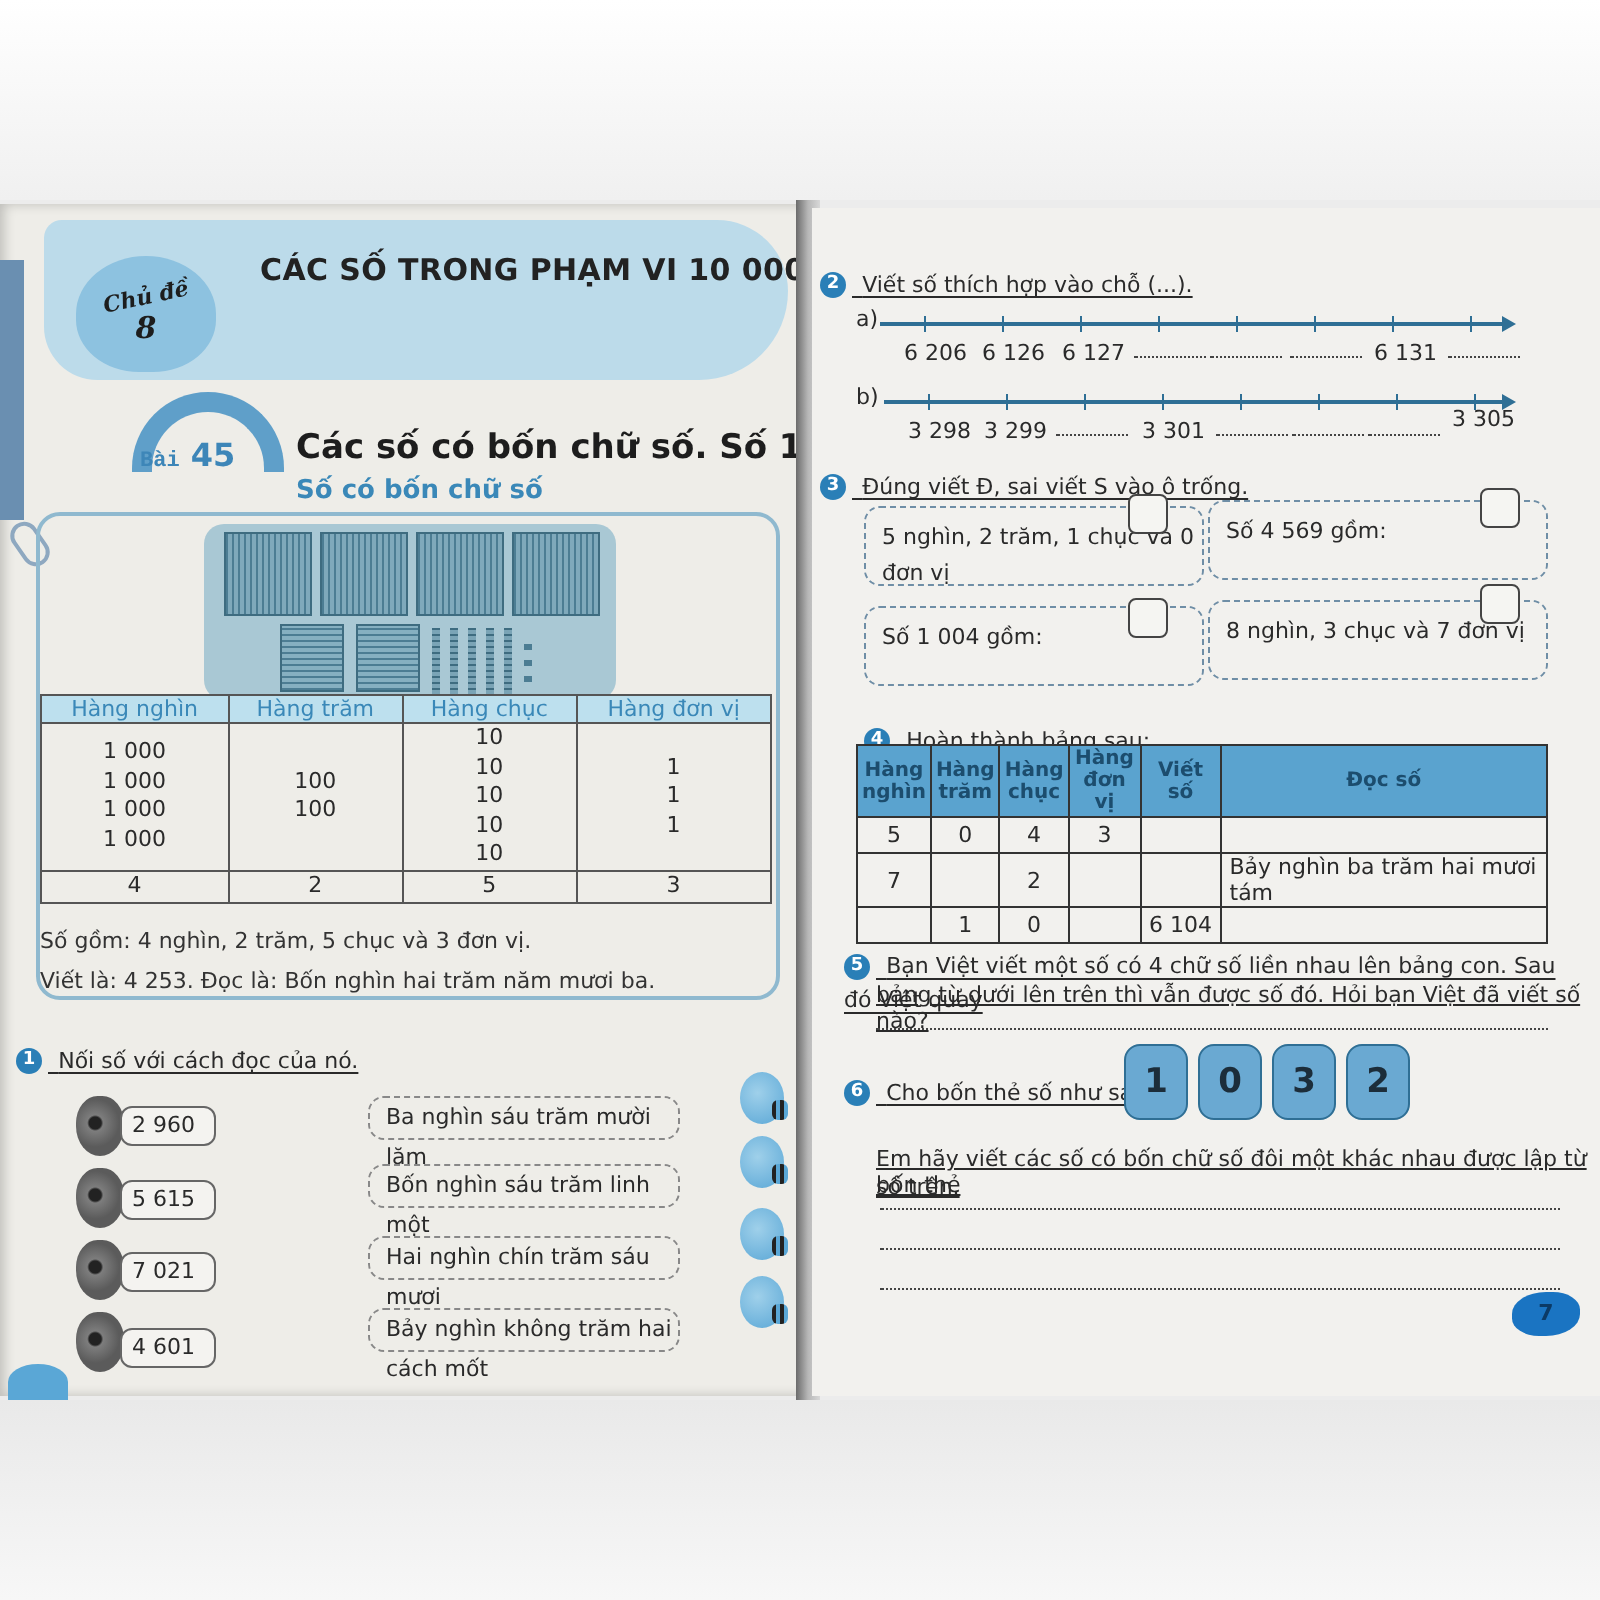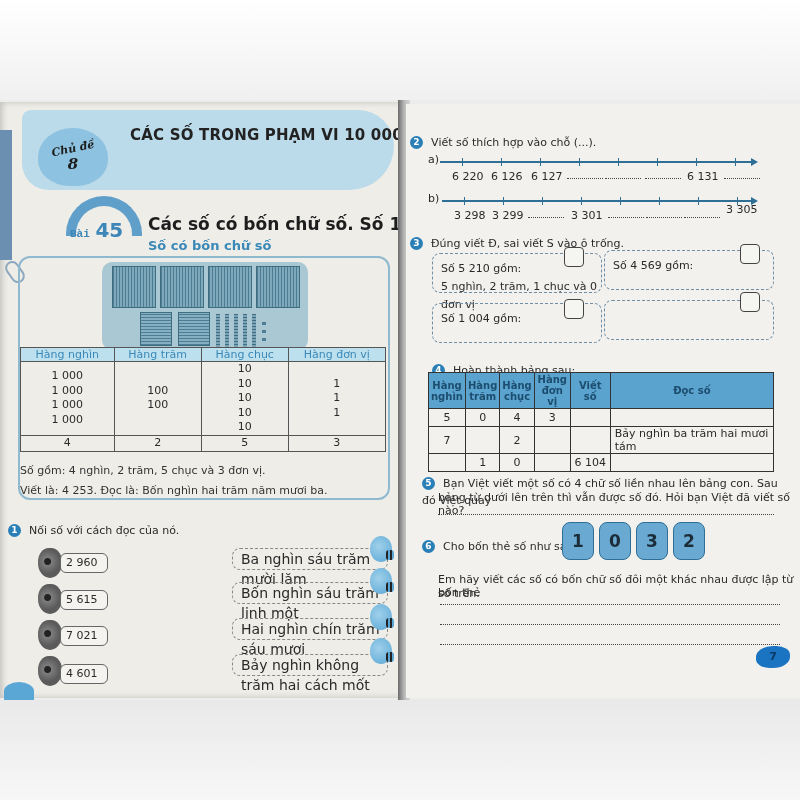--- a/index.html
+++ b/index.html
@@ -13,46 +13,46 @@
   .blue-edge { position: absolute; left: 0; top: 130px; width: 12px; height: 130px; background: #6a8fb1; }
 
   .header-cloud { position: absolute; left: 22px; top: 110px; width: 372px; height: 80px; background: #bcdbea; border-radius: 10px 40px 50px 30px; }
   .topic-badge { position: absolute; left: 38px; top: 128px; width: 70px; height: 58px; background: #8dc2e0; border-radius: 50% 50% 45% 45%; text-align: center; font-family: "DejaVu Serif", serif; font-style: italic; font-weight: bold; color: #1d1d1d; }
   .topic-badge .lbl { font-size: 11px; display: block; margin-top: 14px; transform: rotate(-12deg); }
   .topic-badge .num { font-size: 15px; display: block; }
   .chapter-title { position: absolute; left: 130px; top: 126px; font-size: 15px; font-weight: bold; color: #222; letter-spacing: 0.2px; }
   .lesson-arc { position: absolute; left: 66px; top: 196px; width: 76px; height: 40px; border: 10px solid #5f9fc9; border-bottom: none; border-radius: 40px 40px 0 0; }
   .lesson-tag { position: absolute; left: 70px; top: 218px; color: #3d86b8; font-weight: bold; }
   .lesson-tag .b { font-size: 11px; font-family: Liberation Mono, monospace; }
-  .lesson-tag .n { font-size: 20px; }
+  .lesson-tag .n { font-size: 16px; }
   .lesson-title { position: absolute; left: 148px; top: 214px; font-size: 17px; font-weight: bold; color: #1d1d1d; }
   .lesson-sub { position: absolute; left: 148px; top: 238px; font-size: 13px; font-weight: bold; color: #3a88b8; }
 
   .explore-box { position: absolute; left: 18px; top: 256px; width: 372px; height: 244px; border: 2px solid #8fb9cf; border-radius: 12px; }
   .blocks-panel { position: absolute; left: 102px; top: 262px; width: 206px; height: 88px; background: #a9c8d4; border-radius: 10px; }
   .cube { position: absolute; top: 266px; width: 44px; height: 42px; background: repeating-linear-gradient(90deg,#4c7d93 0 1px,#7fa9bb 1px 3px), #6b98ac; border: 1px solid #3e6c80; }
   .flat { position: absolute; top: 312px; width: 32px; height: 34px; background: repeating-linear-gradient(0deg,#4c7d93 0 1px,#86b0c1 1px 3px); border: 1px solid #3e6c80; }
   .rod { position: absolute; top: 314px; width: 4px; height: 34px; background: repeating-linear-gradient(0deg,#3e6c80 0 1px,#7aa4b6 1px 3px); }
   .unit { position: absolute; width: 4px; height: 3px; background: #4c7d93; }
   .clip { position: absolute; left: 8px; top: 260px; width: 14px; height: 24px; border: 2px solid #8ea8c0; border-radius: 8px; transform: rotate(-35deg); }
 
   table { border-collapse: collapse; }
   .place-table { position: absolute; left: 20px; top: 347px; width: 366px; font-size: 11px; }
   .place-table th { background: #bde0ee; color: #3a88b8; font-weight: normal; height: 14px; border: 1px solid #555; padding: 0 2px; }
   .place-table td { border: 1px solid #555; text-align: center; vertical-align: middle; line-height: 14.5px; }
   .place-table .sum td { height: 16px; }
   .explain { position: absolute; left: 20px; font-size: 11px; color: #333; }
 
   .q-num { display: inline-block; width: 13px; height: 13px; background: #2a7fb7; color: #fff; border-radius: 50%; font-size: 9px; font-weight: bold; text-align: center; line-height: 13px; margin-right: 3px; vertical-align: middle; }
   .q-text { font-size: 11px; vertical-align: middle; }
-  .question { position: absolute; }
+  .question { position: absolute; text-decoration: underline; }
 
   .hive { position: absolute; left: 38px; width: 24px; height: 30px; background: radial-gradient(circle at 40% 45%, #222 0 3px, #7d7d7d 4px, #5b5b5b 12px); border-radius: 45% 45% 50% 50%; }
   .num-box { position: absolute; left: 60px; width: 48px; height: 20px; border: 1px solid #666; border-radius: 6px; font-size: 11px; padding-left: 5px; line-height: 18px; background: #f4f3f0; }
-  .read-box { position: absolute; left: 184px; width: 156px; height: 22px; border: 1px dashed #888; border-radius: 8px; font-size: 14px; padding-left: 8px; line-height: 20px; margin-left: 48px; }
+  .read-box { position: absolute; left: 184px; width: 156px; height: 22px; border: 1px dashed #888; border-radius: 8px; font-size: 11px; padding-left: 8px; line-height: 20px; }
   .bee { position: absolute; left: 370px; width: 22px; height: 26px; background: radial-gradient(circle at 40% 40%, #9fd0ea, #5aa7d6); border-radius: 50%; }
   .bee::after { content: ""; position: absolute; right: -2px; bottom: 2px; width: 8px; height: 10px; background: repeating-linear-gradient(90deg,#222 0 2px,#5aa7d6 2px 4px); border-radius: 3px; }
 
   .numline { position: absolute; height: 2px; background: #2f6f95; }
   .numline::after { content: ""; position: absolute; right: -6px; top: -3px; border-left: 7px solid #2f6f95; border-top: 4px solid transparent; border-bottom: 4px solid transparent; }
   .tick { position: absolute; width: 1px; height: 8px; top: -3px; background: #2f6f95; }
   .nl-label { position: absolute; font-size: 11px; }
   .blank { position: absolute; width: 36px; border-bottom: 1px dotted #444; height: 1px; }
 
   .tf-box { position: absolute; width: 170px; height: 40px; border: 1.5px dashed #6f8ea6; border-radius: 8px; font-size: 11px; padding: 6px 0 0 8px; line-height: 18px; }
@@ -189,21 +189,21 @@
 <div class="numline" style="left:440px;top:161px;width:312px">
   <div class="tick" style="left:22px"></div>
   <div class="tick" style="left:61px"></div>
   <div class="tick" style="left:100px"></div>
   <div class="tick" style="left:139px"></div>
   <div class="tick" style="left:178px"></div>
   <div class="tick" style="left:217px"></div>
   <div class="tick" style="left:256px"></div>
   <div class="tick" style="left:295px"></div>
 </div>
-<div class="nl-label" style="left:452px;top:170px">6 220</div>
+<div class="nl-label" style="left:452px;top:170px">6 206</div>
 <div class="nl-label" style="left:491px;top:170px">6 126</div>
 <div class="nl-label" style="left:531px;top:170px">6 127</div>
 <div class="blank" style="left:567px;top:178px"></div>
 <div class="blank" style="left:605px;top:178px"></div>
 <div class="blank" style="left:645px;top:178px"></div>
 <div class="nl-label" style="left:687px;top:170px">6 131</div>
 <div class="blank" style="left:724px;top:178px"></div>
 
 <div class="nl-label" style="left:428px;top:192px">b)</div>
 <div class="numline" style="left:442px;top:200px;width:310px">
@@ -223,33 +223,33 @@
 <div class="blank" style="left:608px;top:217px"></div>
 <div class="blank" style="left:646px;top:217px"></div>
 <div class="blank" style="left:684px;top:217px"></div>
 <div class="nl-label" style="left:726px;top:203px">3 305</div>
 
 <div class="question" style="left:410px;top:233px">
   <span class="q-num">3</span>
   <span class="q-text">Đúng viết Đ, sai viết S vào ô trống.</span>
 </div>
 <div class="tf-box" style="left:432px;top:253px">
-  <div>Số 5 210 gồm:</div>
   <div>5 nghìn, 2 trăm, 1 chục và 0 đơn vị</div>
 </div>
 <div class="tf-check" style="left:564px;top:247px"></div>
 <div class="tf-box" style="left:604px;top:250px">
   <div>Số 4 569 gồm:</div>
 </div>
 <div class="tf-check" style="left:740px;top:244px"></div>
 <div class="tf-box" style="left:432px;top:303px">
   <div>Số 1 004 gồm:</div>
 </div>
 <div class="tf-check" style="left:564px;top:299px"></div>
 <div class="tf-box" style="left:604px;top:300px">
+  <div>8 nghìn, 3 chục và 7 đơn vị</div>
 </div>
 <div class="tf-check" style="left:740px;top:292px"></div>
 
 <div class="question" style="left:432px;top:360px">
   <span class="q-num">4</span>
   <span class="q-text">Hoàn thành bảng sau:</span>
 </div>
 <table class="fill-table">
   <tbody>
       <tr>

